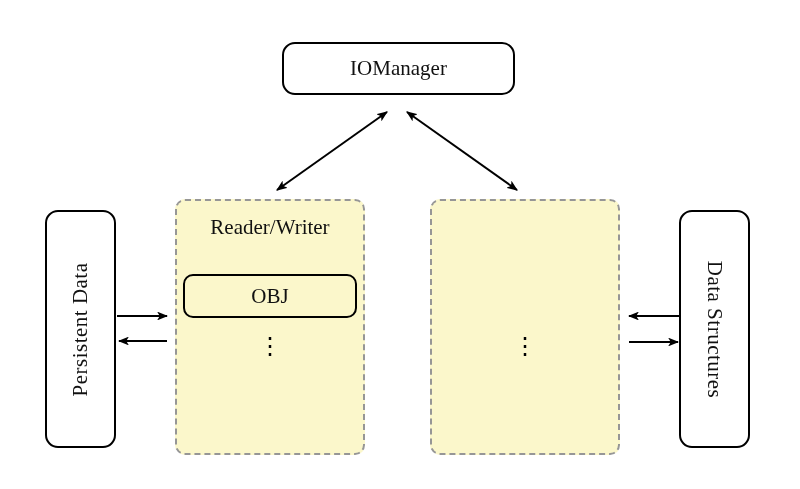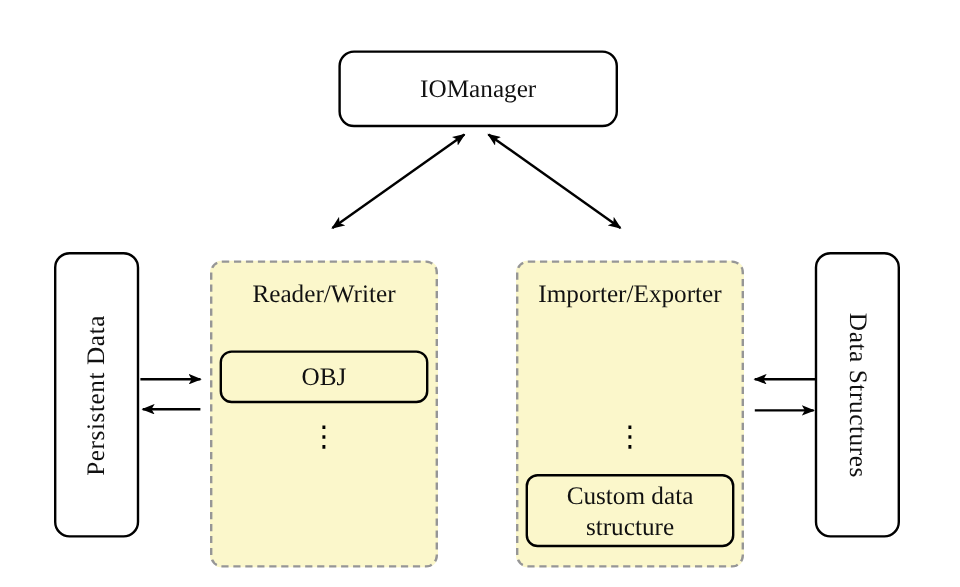--- a/index.html
+++ b/index.html
@@ -23,38 +23,37 @@
     position: absolute;
     background: #ffffff;
     border: 2.5px solid #000000;
     border-radius: 13px;
     box-sizing: border-box;
     display: flex;
     align-items: center;
     justify-content: center;
     font-size: 21px;
   }
-  .node-io { left: 282px; top: 42px; width: 233px; height: 64px; }
+  .node-io { left: 282px; top: 42px; width: 233px; height: 53px; }
   .node-pd { left: 45px;  top: 210px; width: 71px; height: 238px; }
   .node-ds { left: 679px; top: 210px; width: 71px; height: 238px; }
   .vtext { white-space: nowrap; font-size: 21px; letter-spacing: 0.5px; }
   .vtext-up   { transform: rotate(-90deg); }  
   .vtext-down { transform: rotate(90deg); }   
 
   
   .group {
     position: absolute;
     top: 199px;
     width: 190px;
     height: 256px;
     background: #fbf7cb;
     border: 2px dashed #969696;
     border-radius: 10px;
     box-sizing: border-box;
-    margin-top: 18px;
   }
   .group-rw { left: 175px; }
   .group-ie { left: 430px; }
   .group-title {
     position: absolute;
     top: 14px; left: 0; right: 0;
     text-align: center;
     font-size: 21px;
     white-space: nowrap;
   }
@@ -117,21 +116,16 @@
 
   <div class="group group-rw">
     <div class="group-title">Reader/Writer</div>
     <div class="inner-box inner-top">
       <span>OBJ</span>
     </div>
     <div class="dots">⋮</div>
   </div>
 
   <div class="group group-ie">
-    <div class="group-title">Importer/Exporter</div>
     <div class="dots">⋮</div>
-    <div class="inner-box inner-bottom">
-      <span>Custom data
-structure</span>
-    </div>
   </div>
 
 </div>
 
 </body></html>

